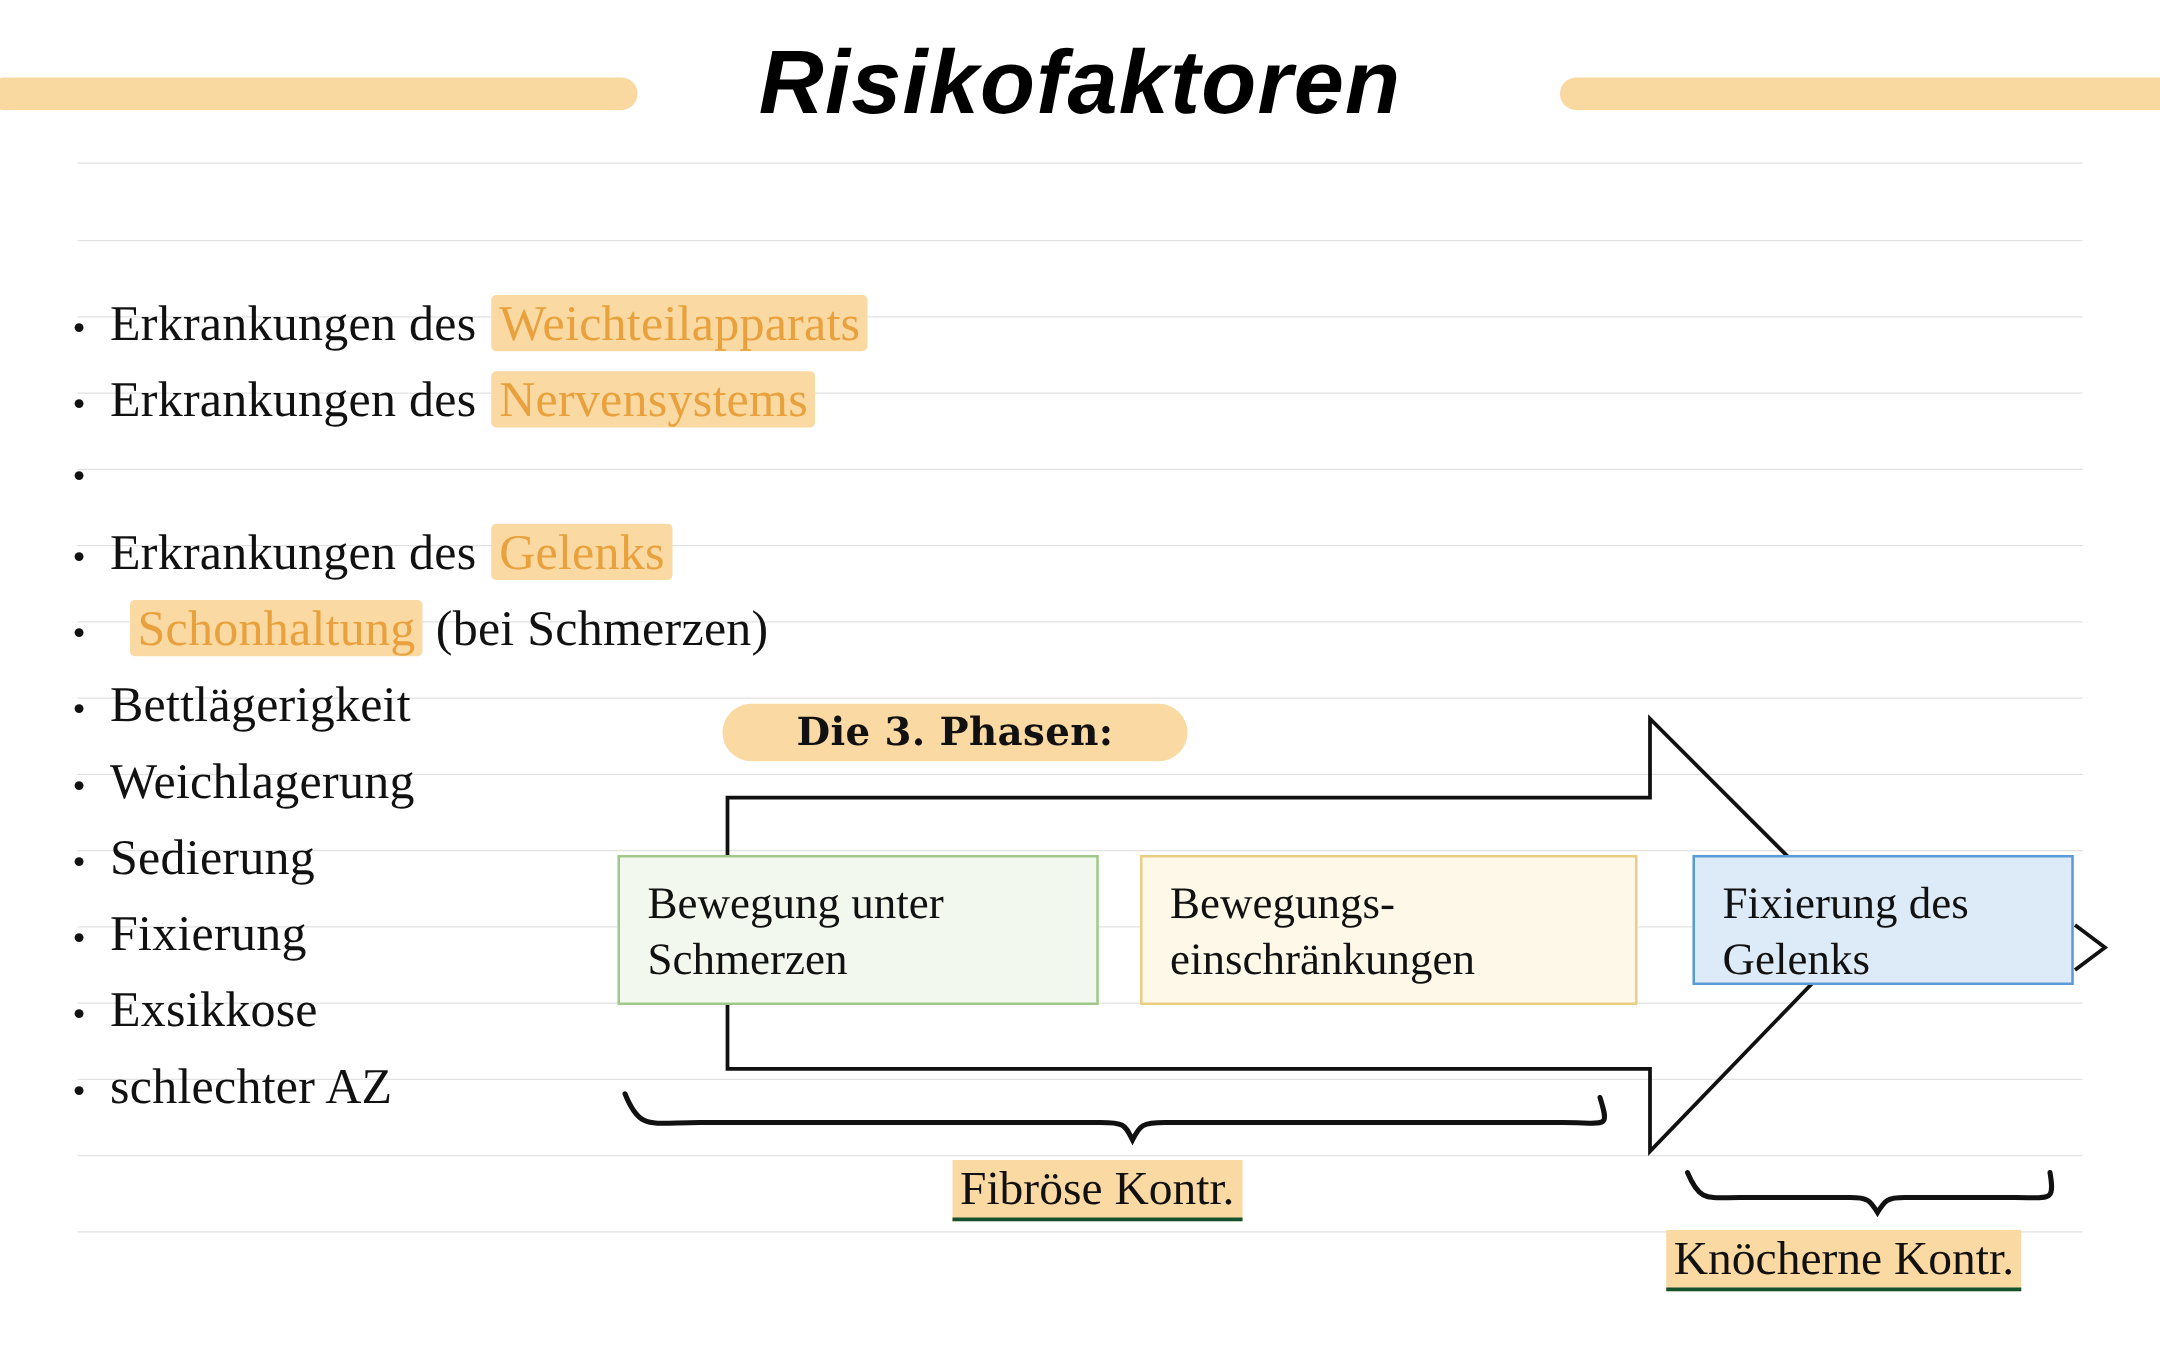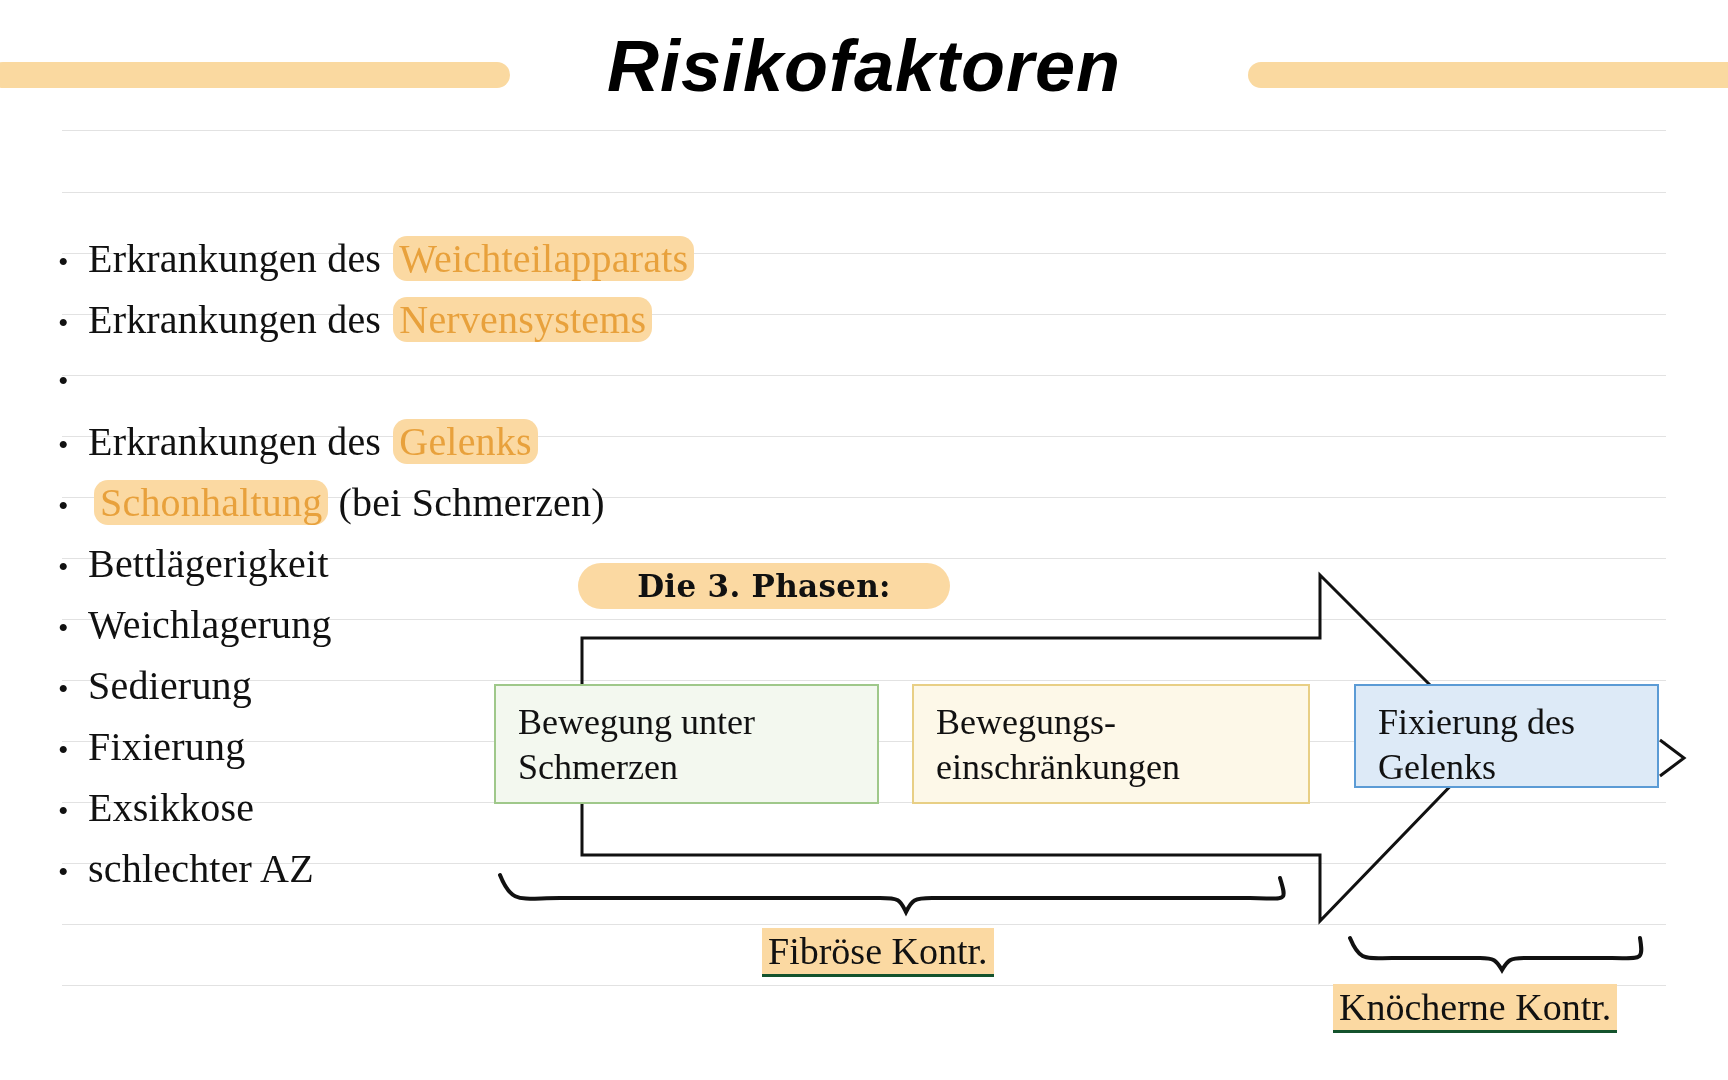--- a/index.html
+++ b/index.html
@@ -83,25 +83,25 @@
   .bullet-dot {
     width: 30px;
     flex: 0 0 30px;
     font-size: 30px;
     line-height: 61px;
   }
   .bullet-text { letter-spacing: 0.2px; }
   .mark {
     background: #fbd9a2;
     color: #e8a13c;
-    border-radius: 14px;
+    border-radius: 4px;
     padding: 0 6px;
     margin-left: 2px;
   }
-  .mark.lead { margin-left: 6px; }
+  .mark.lead { margin-left: 16px; }
 
   
   .phase-pill {
     position: absolute;
     left: 578px;
     top: 563px;
     width: 372px;
     height: 46px;
     border-radius: 23px;
     background: #fbd9a2;

